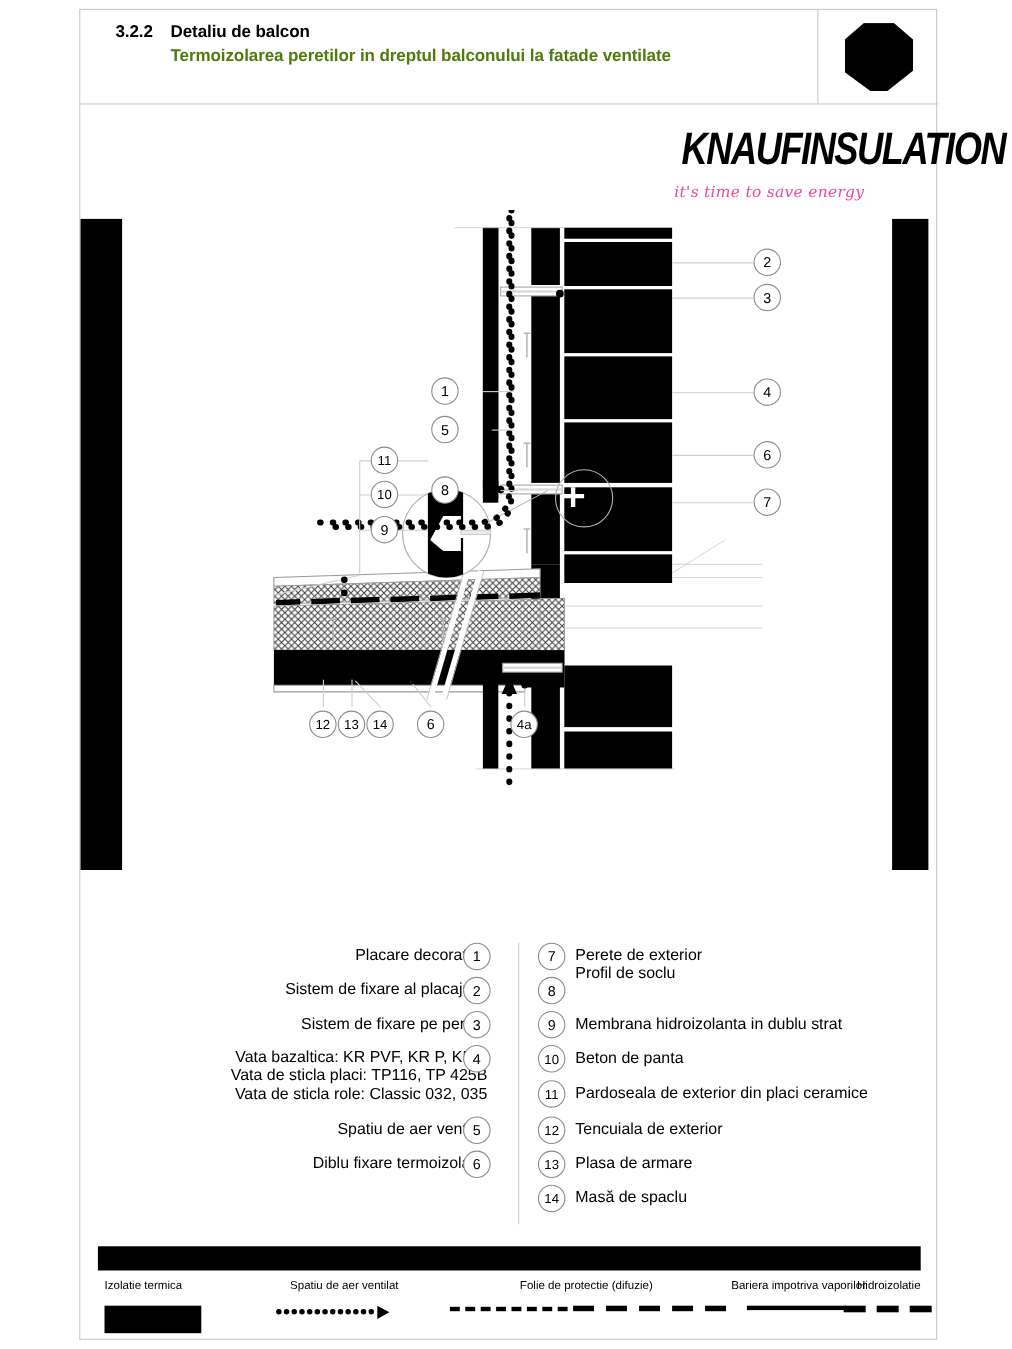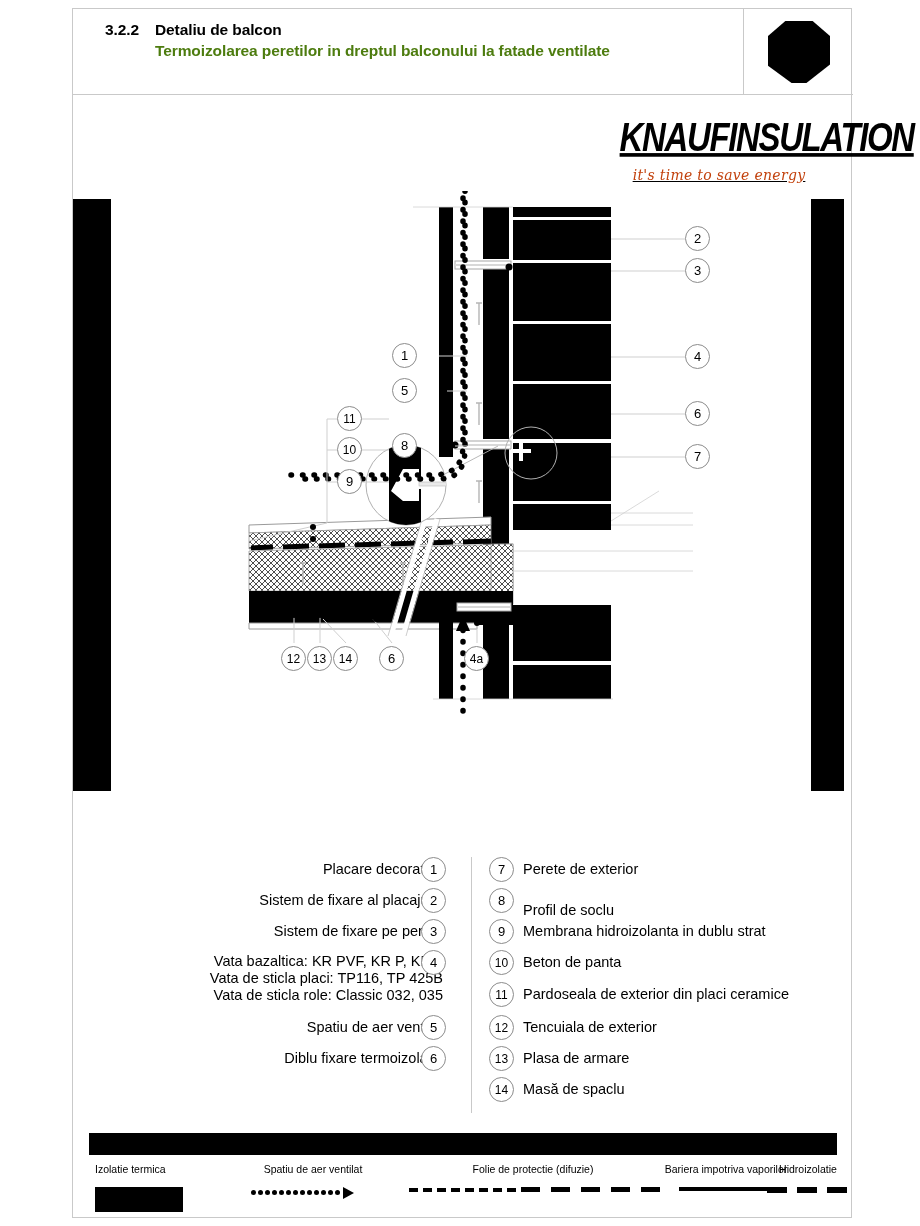--- a/index.html
+++ b/index.html
@@ -61,40 +61,39 @@
     width: 62px; height: 62px;
     background: #000;
     clip-path: polygon(28% 0%, 72% 0%, 100% 24%, 100% 70%, 62% 100%, 38% 100%, 0% 72%, 0% 24%);
   }
 
   
   .brand {
     position: absolute;
     left: 540px; top: 110px;
     width: 220px; height: 80px;
-    text-align: center;
-    text-decoration: underline;
+    text-align: left;
   }
   .brand-word {
     font-family: "Liberation Sans", sans-serif;
     font-size: 34px;
     font-weight: bold;
     font-style: italic;
     letter-spacing: -1.4px;
     color: #000;
     transform: scaleY(1.22) scaleX(0.97);
     transform-origin: right center;
     line-height: 1;
     white-space: nowrap;
   }
   .brand-tag {
     font-family: "DejaVu Serif", serif;
     font-style: italic;
     font-size: 14px;
-    color: #c2410c;
+    color: #ec4899;
     margin-top: 14px;
     margin-right: 8px;
     letter-spacing: 0.3px;
     white-space: nowrap;
   }
 
   
   .drawing {
     position: absolute;
     left: 0px; top: 182px;
@@ -445,21 +444,21 @@
 
         <div class="lg-row-l" style="top:193px;">Diblu fixare termoizolatie</div>
         <div class="bub" style="left:348px; top:189px;">6</div>
       </div>
 
       <div class="lg-col-right">
         <div class="bub" style="left:18px; top:0px;">7</div>
         <div class="lg-row-r" style="top:0px;">Perete de exterior</div>
 
         <div class="bub" style="left:18px; top:31px;">8</div>
-        <div class="lg-row-r" style="top:41px;">Profil de soclu</div>
+        <div class="lg-row-r" style="top:16px;">Profil de soclu</div>
 
         <div class="bub" style="left:18px; top:62px;">9</div>
         <div class="lg-row-r" style="top:62px;">Membrana hidroizolanta in dublu strat</div>
 
         <div class="bub wide" style="left:18px; top:93px;">10</div>
         <div class="lg-row-r" style="top:93px;">Beton de panta</div>
 
         <div class="bub wide" style="left:18px; top:125px;">11</div>
         <div class="lg-row-r" style="top:125px;">Pardoseala de exterior din placi ceramice</div>
 

